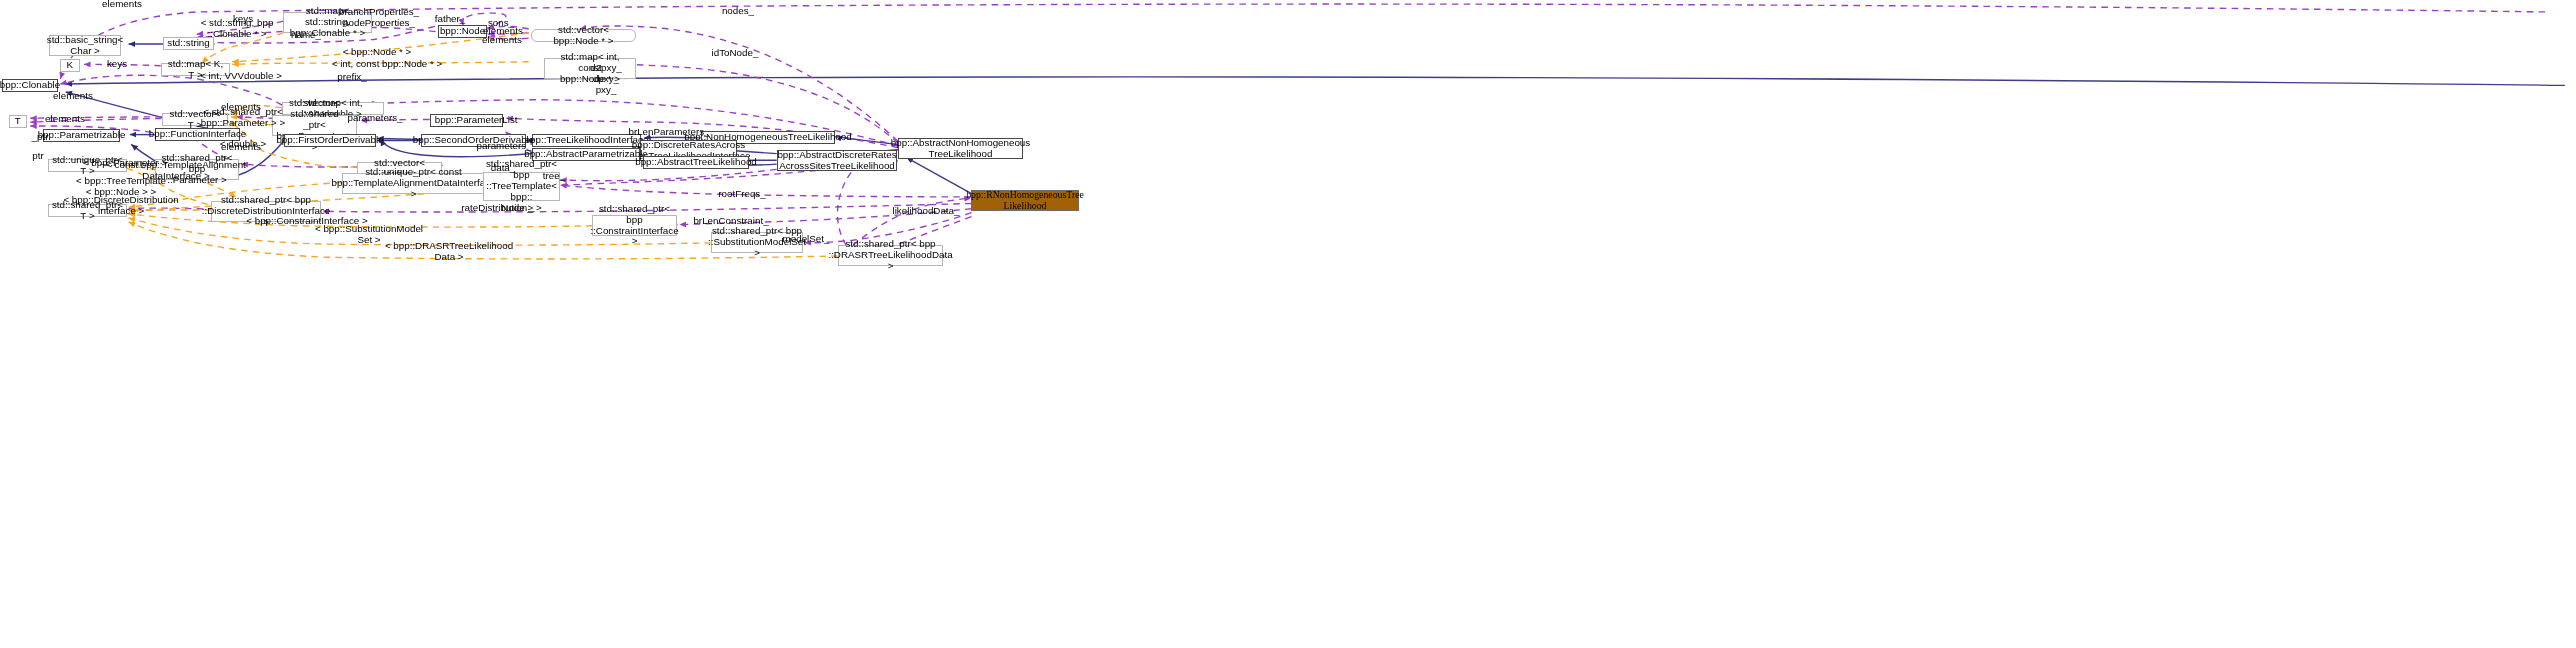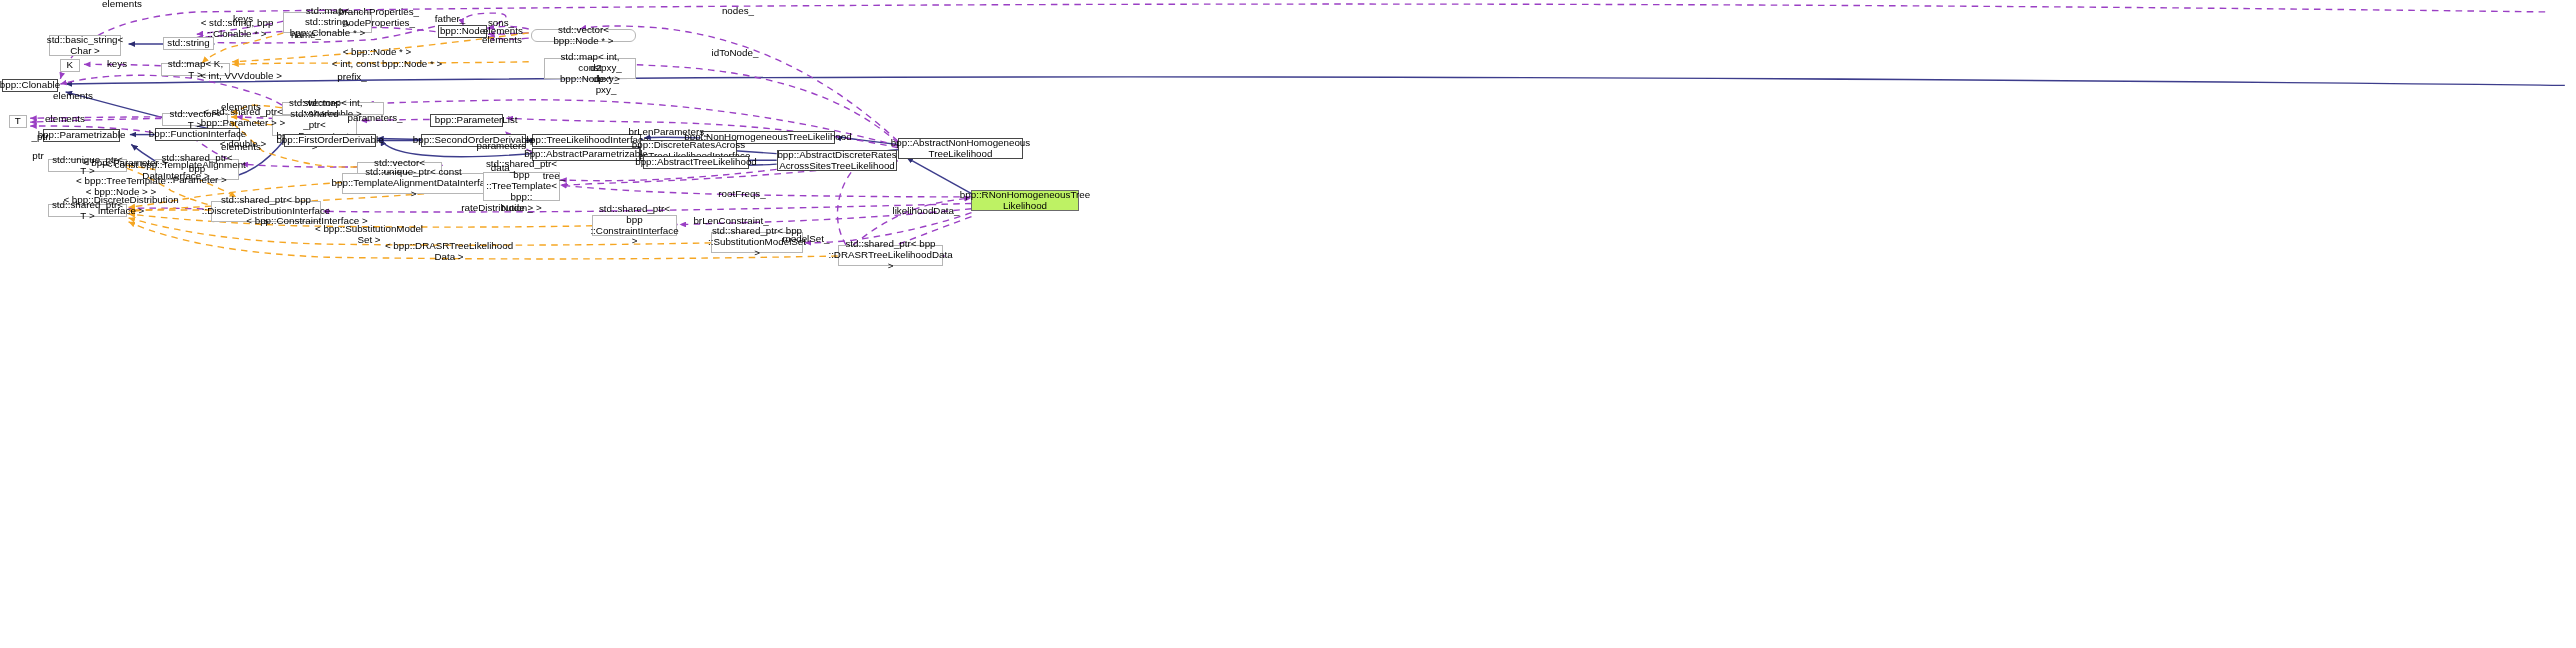--- a/index.html
+++ b/index.html
@@ -36,21 +36,22 @@
     font-size: 9.8px;
     line-height: 1.12;
     white-space: pre-line;
     padding: 0.7px 2.6px;
   }
   .node.strong {
     border: 1.3px solid #474747;
   }
   .node.current {
     border: 1.3px solid #6b6b6b;
-    background: #bef264;
+    background: #a16207;
+    font-family: Liberation Serif, serif;
   }
   .elabel {
     position: absolute;
     font-size: 9.8px;
     color: #000000;
     text-align: center;
     white-space: pre-line;
     line-height: 1.12;
     background: transparent;
     transform: translate(-50%, -50%);

